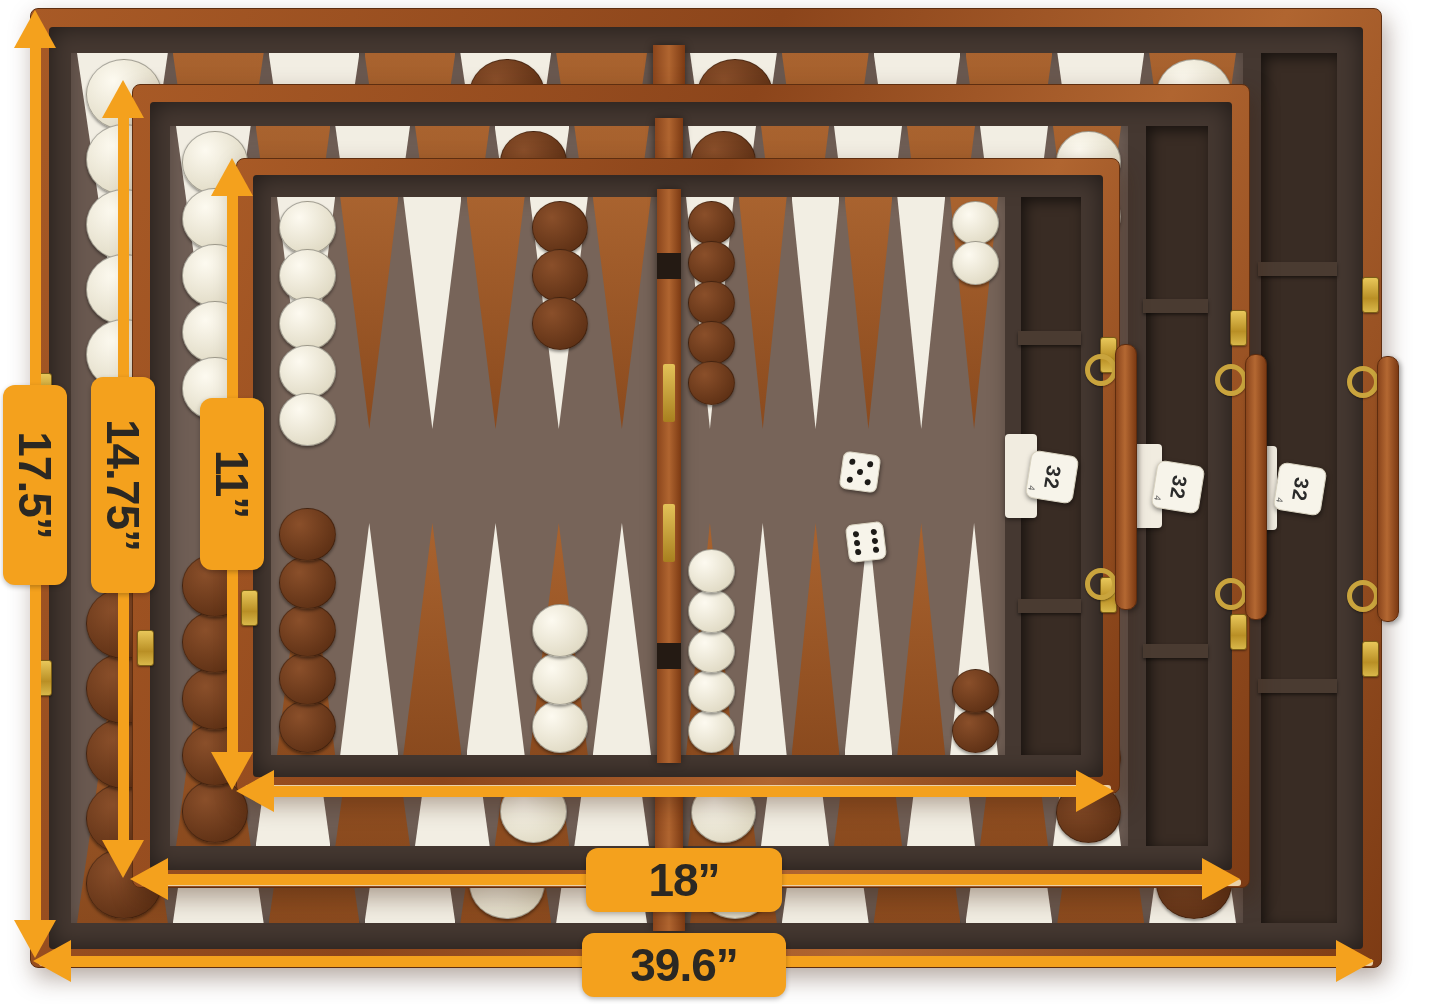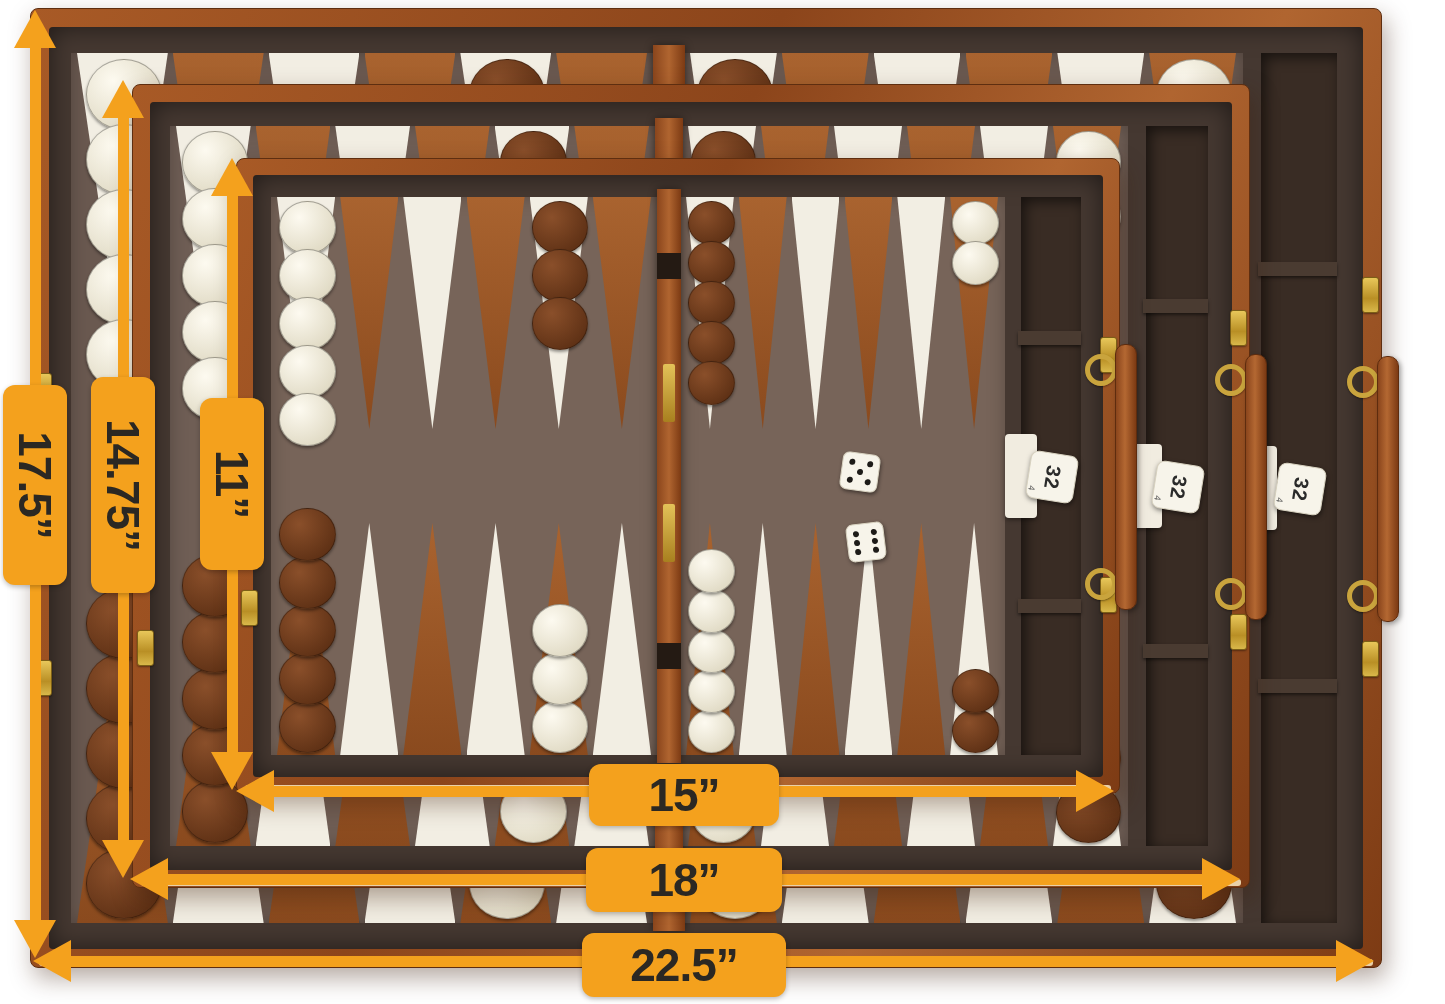--- a/index.html
+++ b/index.html
@@ -334,22 +334,19 @@
 
   <div class="dim-label vlabel" id="lbl-v0" style="background: rgb(244, 161, 29); color: rgb(43, 40, 35);">
     <span class="txt">17.5”</span>
   </div>
   <div class="dim-label vlabel" id="lbl-v1" style="background: rgb(244, 161, 29); color: rgb(43, 40, 35);">
     <span class="txt">14.75”</span>
   </div>
   <div class="dim-label vlabel" id="lbl-v2" style="background: rgb(244, 161, 29); color: rgb(43, 40, 35);">
     <span class="txt">11”</span>
   </div>
-  <div class="dim-label hlabel" id="lbl-h0" style="background: rgb(244, 161, 29); color: rgb(43, 40, 35);">
-    <span class="txt">15”</span>
-  </div>
   <div class="dim-label hlabel" id="lbl-h1" style="background: rgb(244, 161, 29); color: rgb(43, 40, 35);">
     <span class="txt">18”</span>
   </div>
   <div class="dim-label hlabel" id="lbl-h2" style="background: rgb(244, 161, 29); color: rgb(43, 40, 35);">
-    <span class="txt">22.5”</span>
+    <span class="txt">39.6”</span>
   </div>
 </div>
 
 </body></html>

